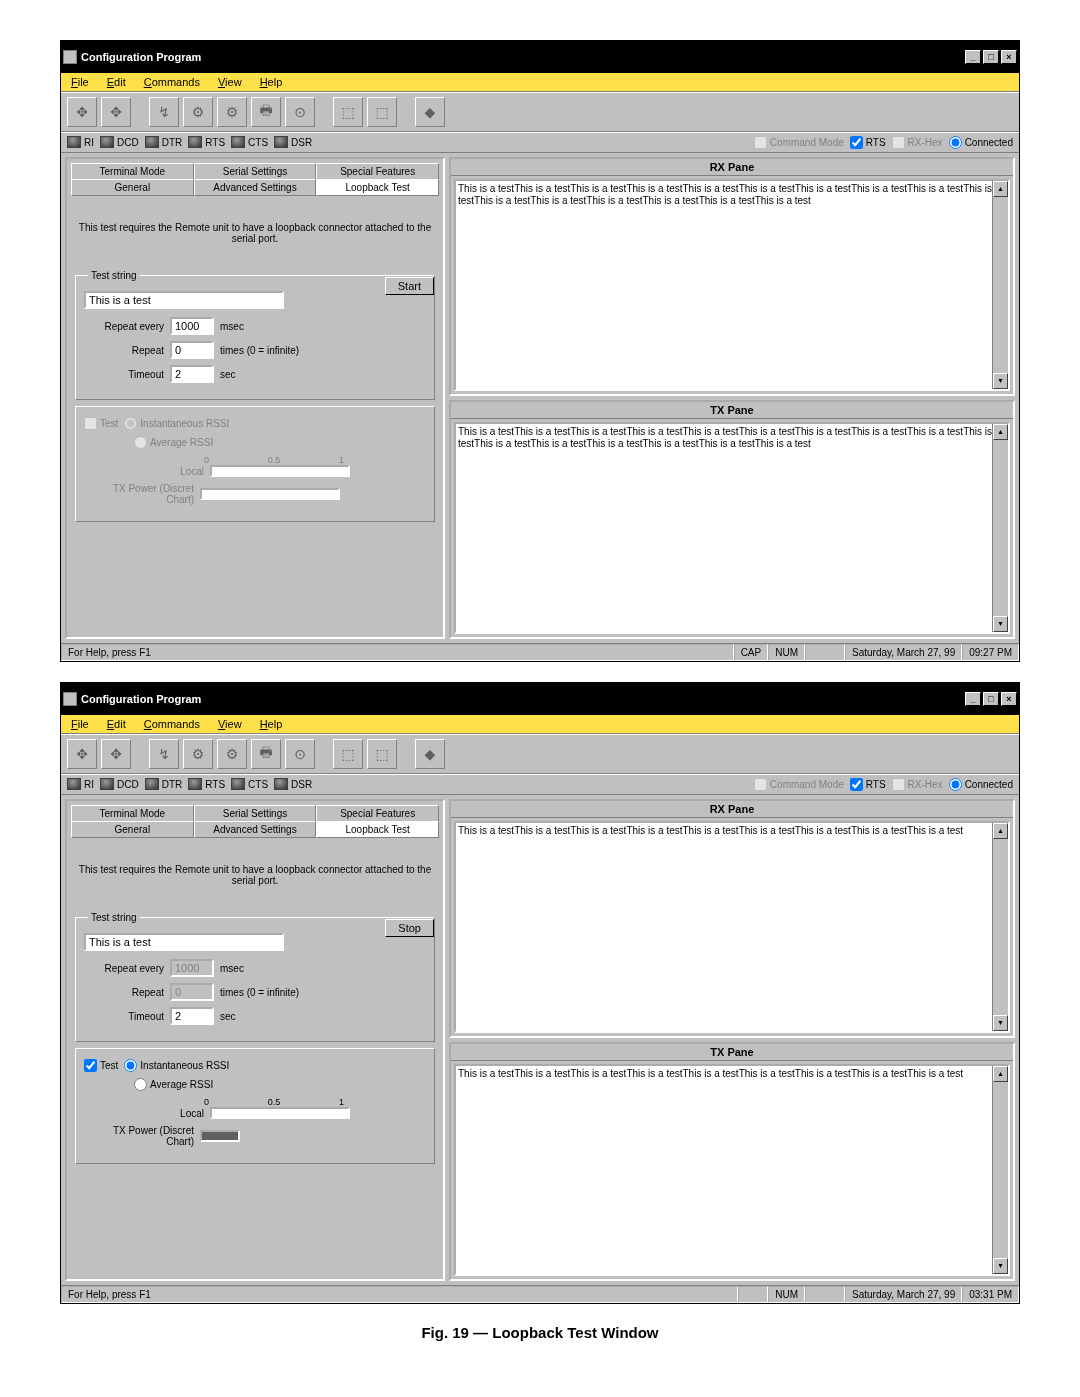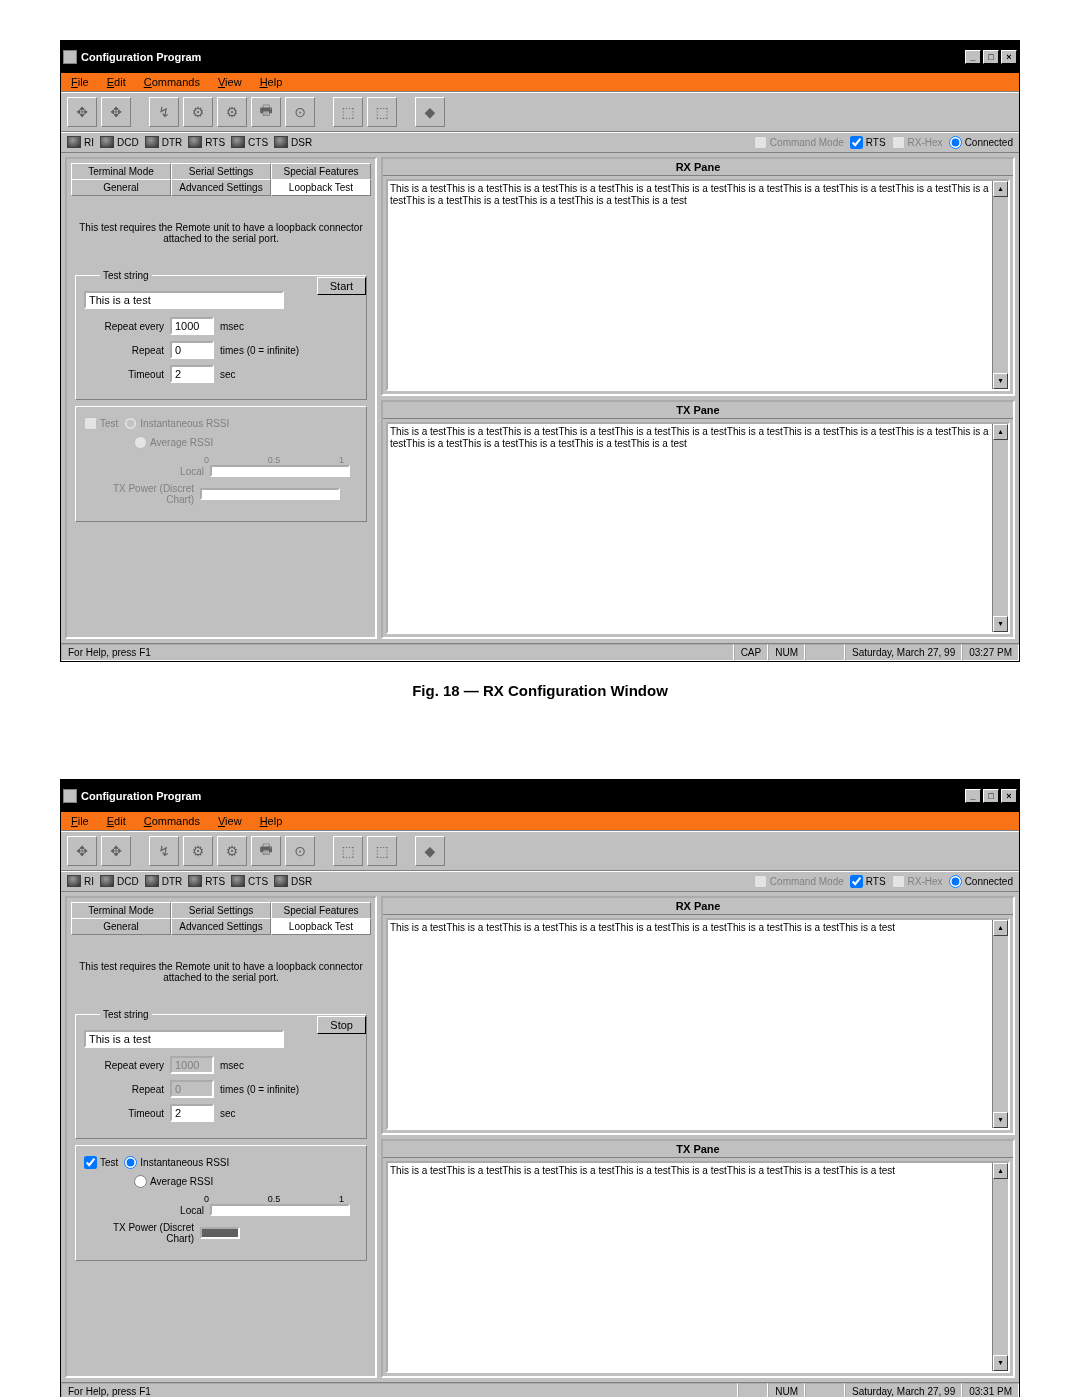--- a/index.html
+++ b/index.html
@@ -42,21 +42,21 @@
     border-right: 1px solid #000;
     border-bottom: 1px solid #000;
     margin-left: 2px;
     font-size: 9px;
     text-align: center;
     line-height: 12px;
     color: #000;
     font-weight: bold;
   }
   .menubar {
-    background: #f97316;
+    background: #fde047;
     padding: 2px 4px;
     display: flex;
     gap: 6px;
     border-bottom: 1px solid #808080;
   }
   .menu-item { padding: 1px 6px; cursor: default; }
   .menu-item::first-letter { text-decoration: underline; }
   .toolbar {
     background: #c0c0c0;
     padding: 4px 6px;
@@ -104,21 +104,21 @@
   .chk input, .radio input { margin: 0; }
   .greyed { color: #808080; }
   .content-area {
     display: flex;
     padding: 4px;
     gap: 4px;
     height: 490px;
     background: #c0c0c0;
   }
   .left-panel {
-    width: 312px;
+    width: 380px;
     border: 2px inset #fff;
     background: #c0c0c0;
     padding: 4px;
   }
   .tabs { display: grid; grid-template-columns: 1fr 1fr 1fr; gap: 0; }
   .tabs2 { display: grid; grid-template-columns: 1fr 1fr 1fr; margin-top: -1px; }
   .tab {
     border-top: 1px solid #fff;
     border-left: 1px solid #fff;
     border-right: 1px solid #808080;
@@ -140,21 +140,21 @@
     border-top-color: #fff;
     border-left-color: #fff;
     margin: 6px 4px;
     padding: 10px 8px;
     font-size: 10px;
     position: relative;
   }
   fieldset.gbox legend {
     font-size: 10px;
     padding: 0 3px;
-    margin-left: 16px;
+    margin-left: 4px;
   }
   .form-row { display: flex; align-items: center; gap: 6px; margin-bottom: 6px; }
   .form-row .lbl { width: 80px; text-align: right; }
   .text-field {
     border: 2px inset #fff;
     background: #fff;
     padding: 1px 3px;
     font-size: 11px;
     height: 18px;
   }
@@ -431,25 +431,24 @@
       </div>
     </div>
   </div>
 
   <div class="statusbar">
     <div class="status-cell grow">For Help, press F1</div>
     <div class="status-cell">CAP</div>
     <div class="status-cell">NUM</div>
     <div class="status-cell" style="width:40px"></div>
     <div class="status-cell">Saturday, March 27, 99</div>
-    <div class="status-cell">03:27 PM</div>
+    <div class="status-cell">09:27 PM</div>
   </div>
 
 </div>
-<div class="figure-caption">Fig. 18 — RX Configuration Window</div>
 
 <div class="app-window">
 
   <div class="titlebar">
     <div class="app-icon"></div>
     <span class="title-text">Configuration Program</span>
     <div class="win-btn">_</div>
     <div class="win-btn">□</div>
     <div class="win-btn">×</div>
   </div>

